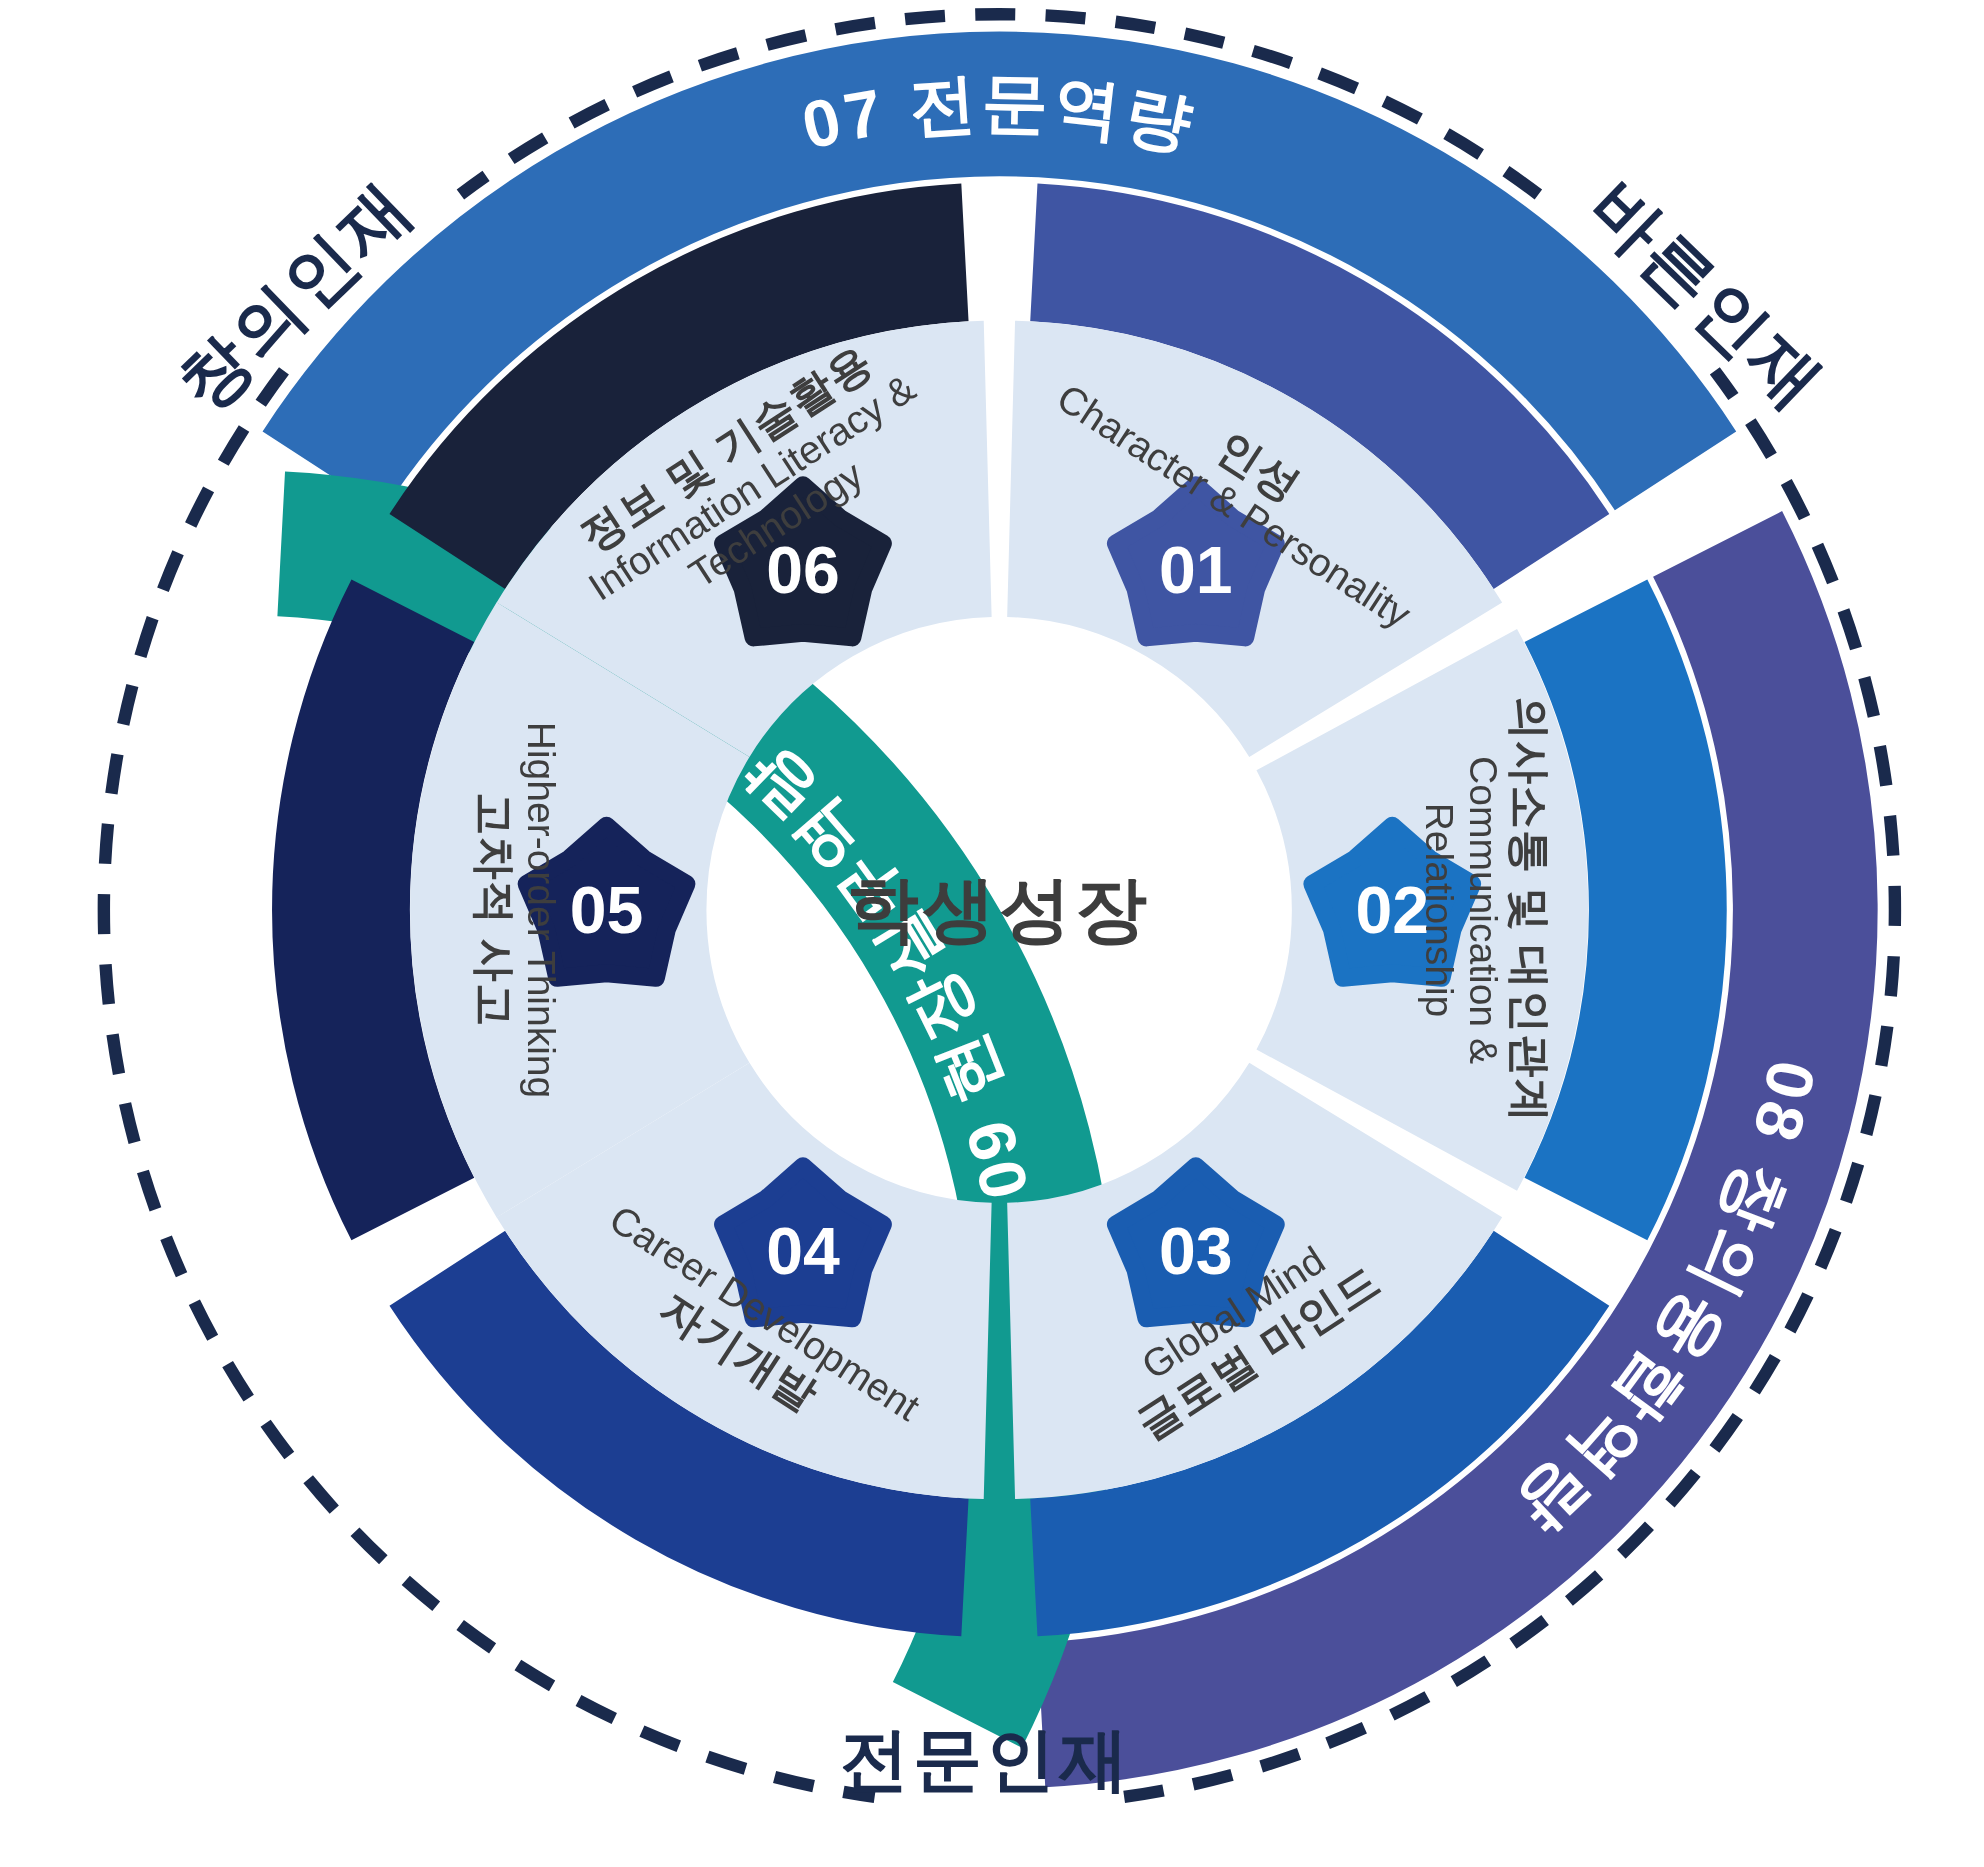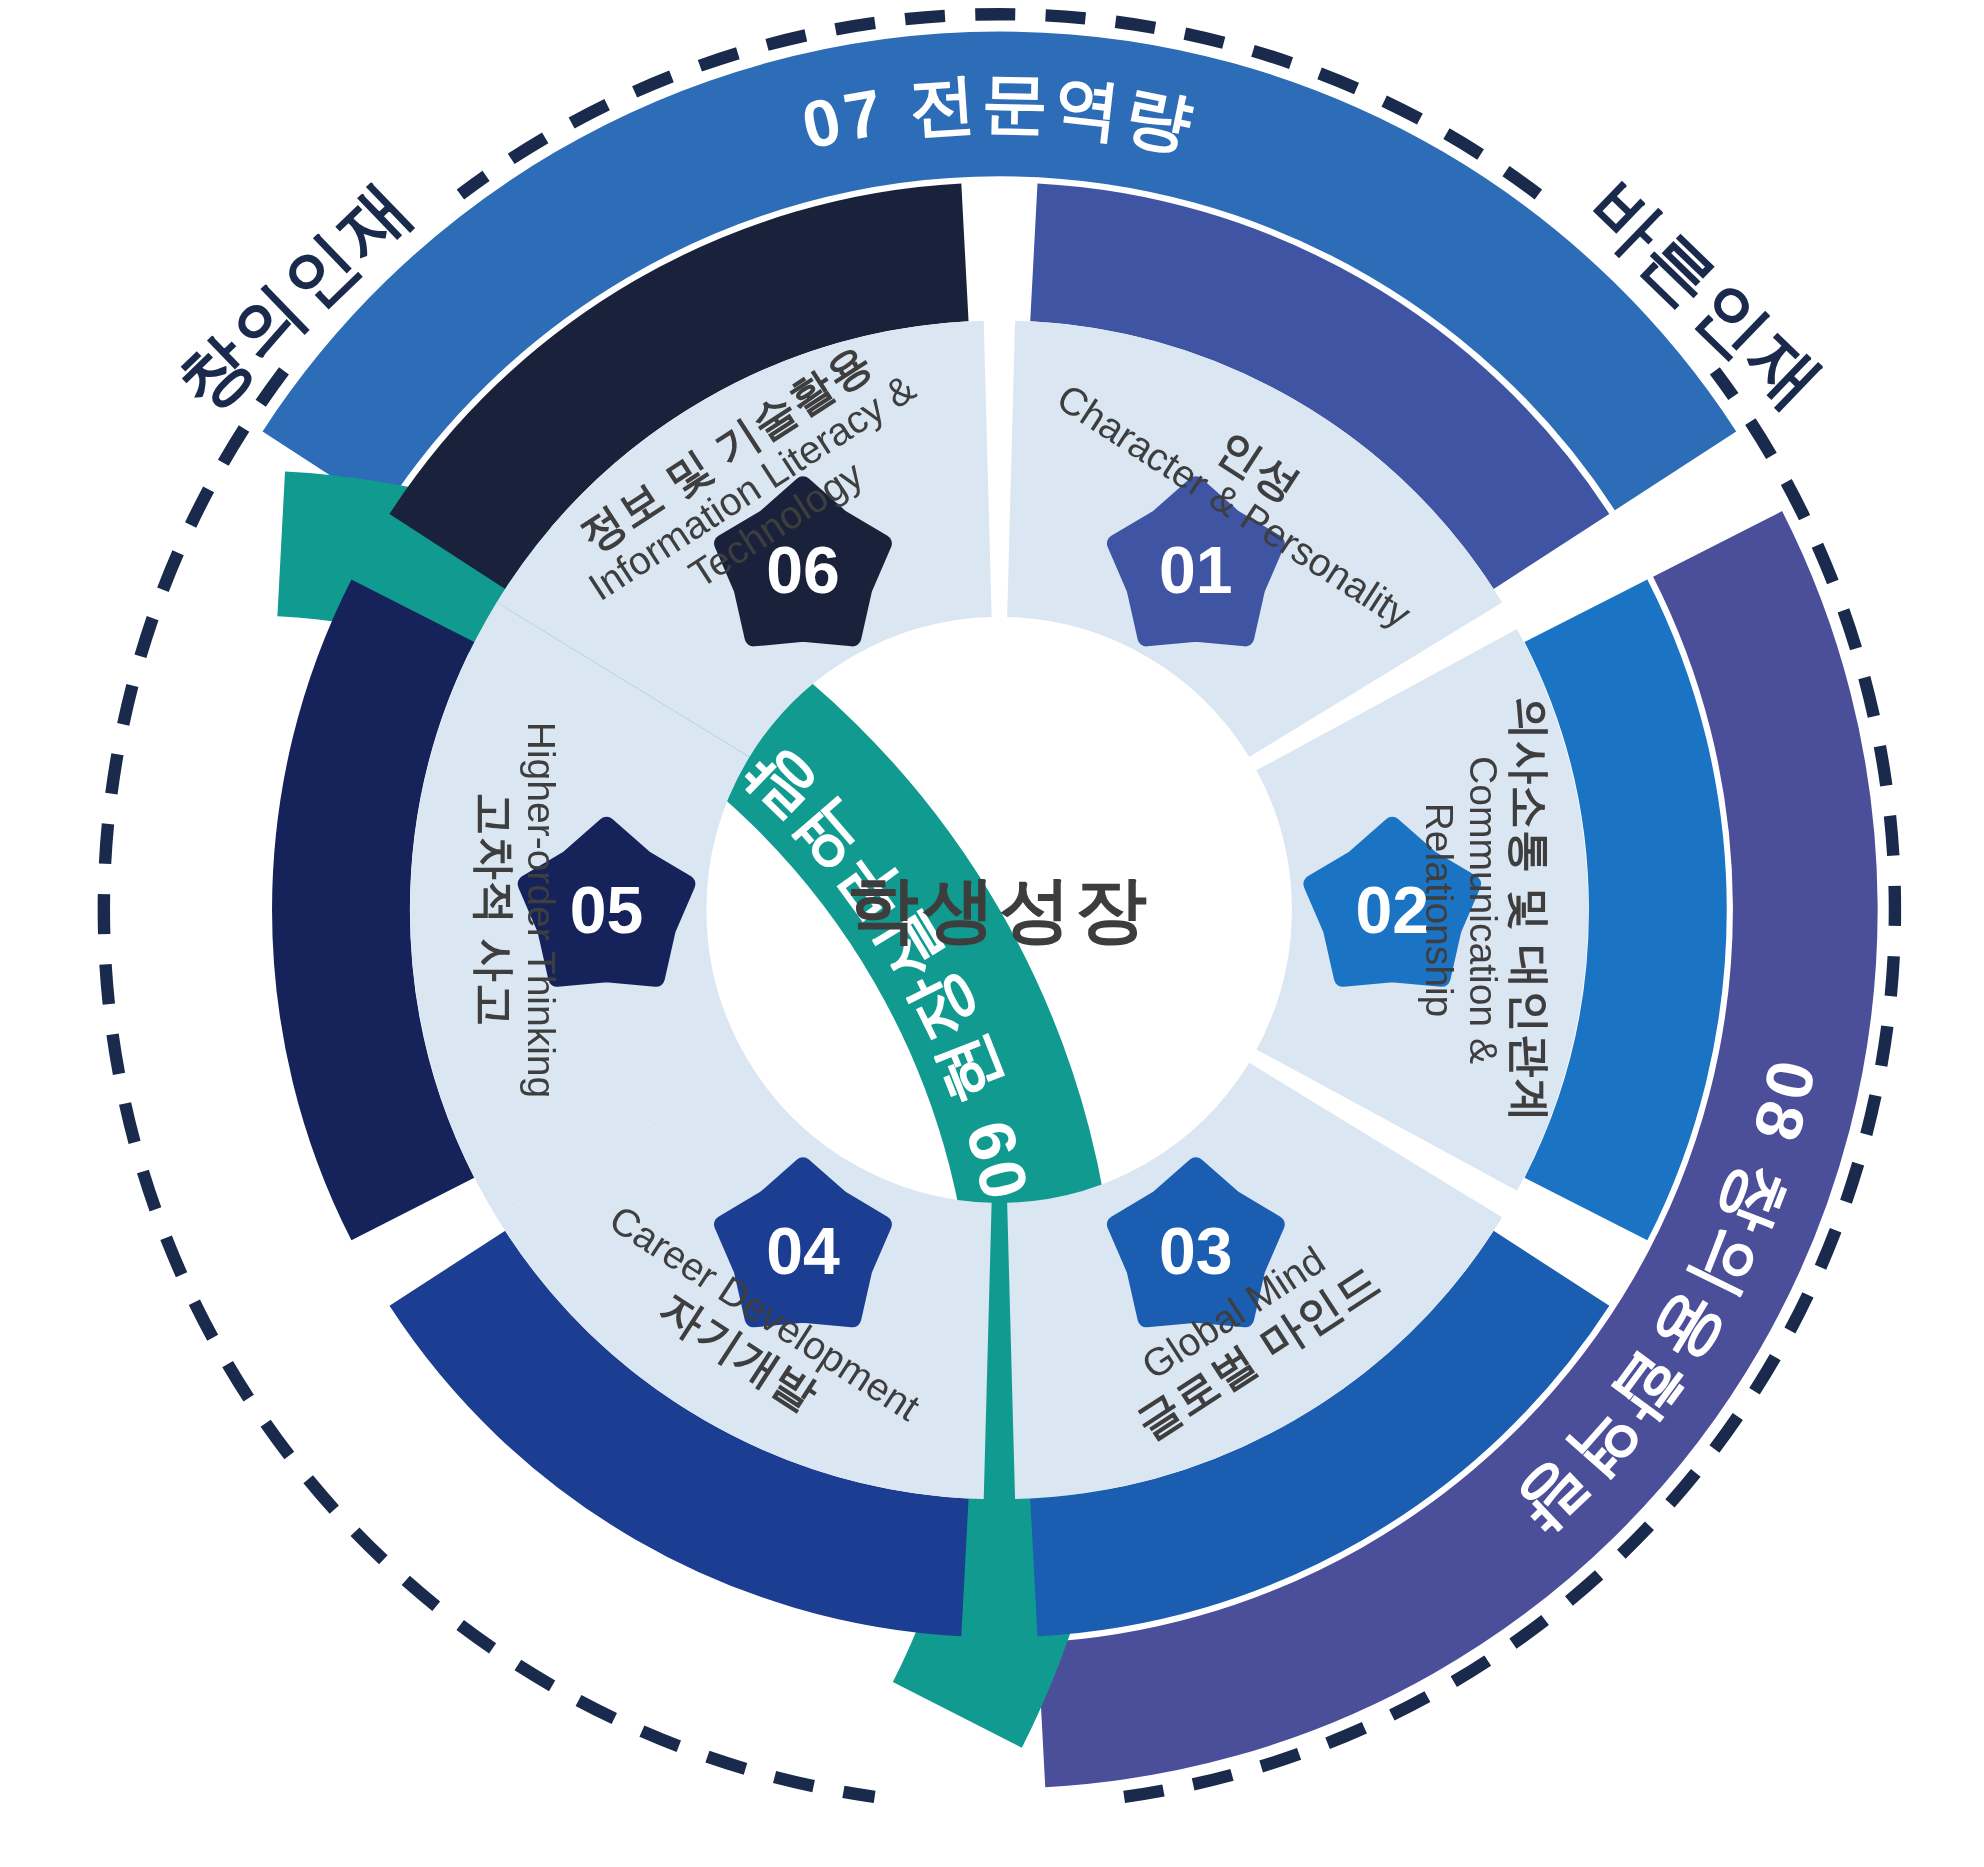--- a/index.html
+++ b/index.html
@@ -134,15 +134,16 @@
     <div class="en">Information Literacy &amp;</div>
     <div class="en">Technology</div>
   </div>
 
   <div id="center-title">
     <div>학생성장</div>
   </div>
 
   <div class="talent" style="left:296px;top:296px;transform:translate(-50%,-50%) rotate(-44deg);">창의인재</div>
   <div class="talent" style="left:1707px;top:296px;transform:translate(-50%,-50%) rotate(44deg);">바른인재</div>
+  <div class="talent" style="left:986px;top:1760px;transform:translate(-50%,-50%);">전문인재</div>
 
 </div>
 
 
 </body></html>

